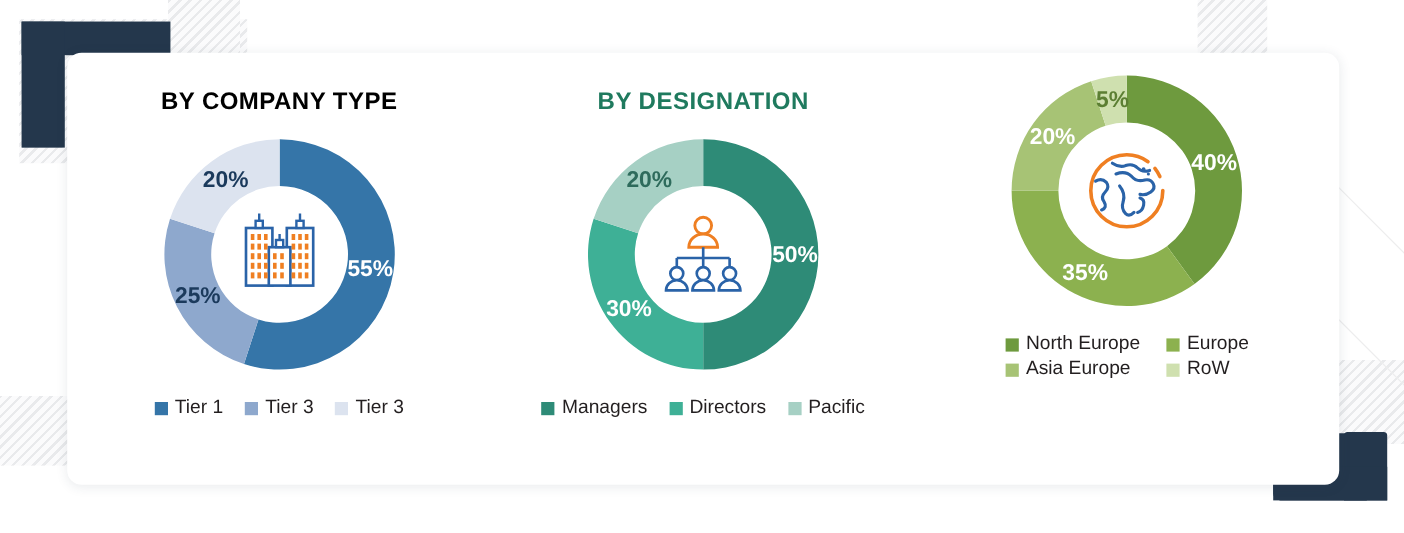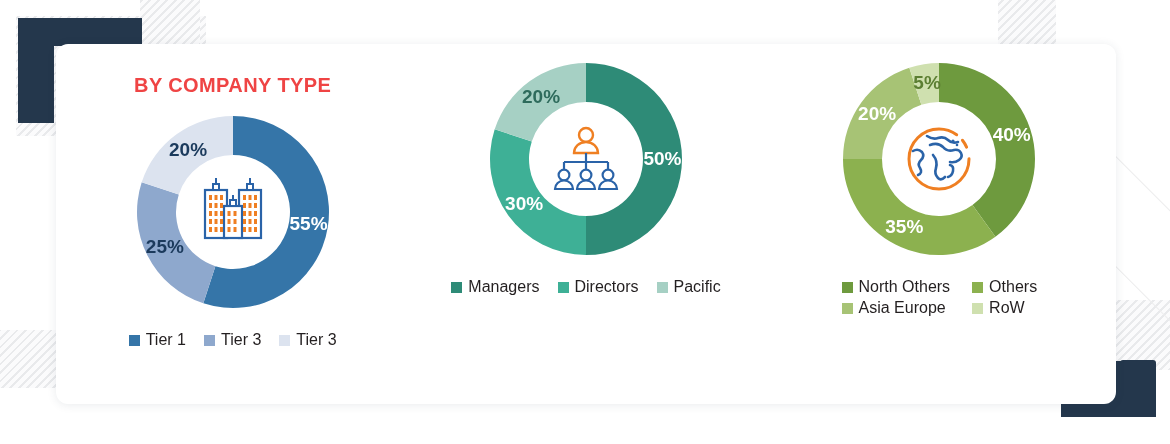--- a/index.html
+++ b/index.html
@@ -156,21 +156,21 @@
   <div class="deco navy-l" style="left:1120px; top:360px; width:36px; height:57px; border-radius:3px 3px 0 0;"></div>
   <div class="deco navy-l" style="left:1061px; top:389px; width:95px; height:28px;"></div>
 
   <div class="thin-diag" style="left:1046px; top:196px; width:180px; transform: rotate(45deg);"></div>
   <div class="thin-diag" style="left:1002px; top:258px; width:150px; transform: rotate(45deg);"></div>
   <div class="thin-diag" style="left:1110px; top:150px; width:110px; transform: rotate(45deg);"></div>
 
   <div class="card">
 
     <div class="panel">
-      <div class="panel-title" style="color:#ef4444;">BY COMPANY TYPE</div>
+      <div class="panel-title" style="color:#000000;">BY COMPANY TYPE</div>
 
       <div class="donut-wrap">
         <svg class="donut" width="210" height="210" viewBox="0 0 210 210">
           <g id="donut-0" transform="translate(105,105)">
               <path d="M 5.878304635907295e-15 -96 A 96 96 0 1 1 -29.665631459994987 91.30142556433472 L -17.613968679372025 54.21022142882374 A 57 57 0 1 0 3.4902433775699565e-15 -57 Z" fill="#3575a8"></path>
               <path d="M -29.665631459994987 91.30142556433472 A 96 96 0 0 1 -91.30142556433474 -29.665631459994984 L -54.21022142882375 -17.61396867937202 A 57 57 0 0 0 -17.613968679372025 54.21022142882374 Z" fill="#8ea8cd"></path>
               <path d="M -91.30142556433474 -29.665631459994984 A 96 96 0 0 1 -1.7634913907721887e-14 -96 L -1.047073013270987e-14 -57 A 57 57 0 0 0 -54.21022142882375 -17.61396867937202 Z" fill="#dce3ef"></path>
             </g>
           <g id="labels-0" transform="translate(105,105)">
               <text x="75.55815805552803" y="17.96723657557768" text-anchor="middle" class="pct" fill="#ffffff">55%</text>
@@ -247,20 +247,21 @@
             <span>Tier 3</span>
           </div>
           <div class="legend-item">
             <span class="swatch" style="background: rgb(220, 227, 239);"></span>
             <span>Tier 3</span>
           </div>
         </div>
     </div>
 
     <div class="panel">
+      <div class="panel-title" style="color:#1f7a5e;">BY DESIGNATION</div>
 
       <div class="donut-wrap">
         <svg class="donut" width="210" height="210" viewBox="0 0 210 210">
           <g id="donut-1" transform="translate(105,105)">
               <path d="M 5.878304635907295e-15 -96 A 96 96 0 0 1 5.878304635907295e-15 96 L 3.4902433775699565e-15 57 A 57 57 0 0 0 3.4902433775699565e-15 -57 Z" fill="#2e8b77"></path>
               <path d="M 5.878304635907295e-15 96 A 96 96 0 0 1 -91.30142556433474 -29.665631459994984 L -54.21022142882375 -17.61396867937202 A 57 57 0 0 0 3.4902433775699565e-15 57 Z" fill="#3eb096"></path>
               <path d="M -91.30142556433474 -29.665631459994984 A 96 96 0 0 1 -1.7634913907721887e-14 -96 L -1.047073013270987e-14 -57 A 57 57 0 0 0 -54.21022142882375 -17.61396867937202 Z" fill="#a6d0c4"></path>
             </g>
           <g id="labels-1" transform="translate(105,105)">
               <text x="76.5" y="6" text-anchor="middle" class="pct" fill="#ffffff">50%</text>
@@ -335,25 +336,25 @@
             </g>
             <circle cx="56" cy="24" r="1.6" fill="#2a63a8"></circle>
             <circle cx="60" cy="28" r="1.3" fill="#2a63a8"></circle>
           </svg>
         </div>
       </div>
 
       <div class="legend two-col" id="legend-2">
           <div class="legend-item">
             <span class="swatch" style="background: rgb(110, 154, 62);"></span>
-            <span>North Others</span>
+            <span>North Europe</span>
           </div>
           <div class="legend-item">
             <span class="swatch" style="background: rgb(140, 177, 79);"></span>
-            <span>Others</span>
+            <span>Europe</span>
           </div>
           <div class="legend-item">
             <span class="swatch" style="background: rgb(167, 195, 117);"></span>
             <span>Asia Europe</span>
           </div>
           <div class="legend-item">
             <span class="swatch" style="background: rgb(207, 224, 175);"></span>
             <span>RoW</span>
           </div>
         </div>

